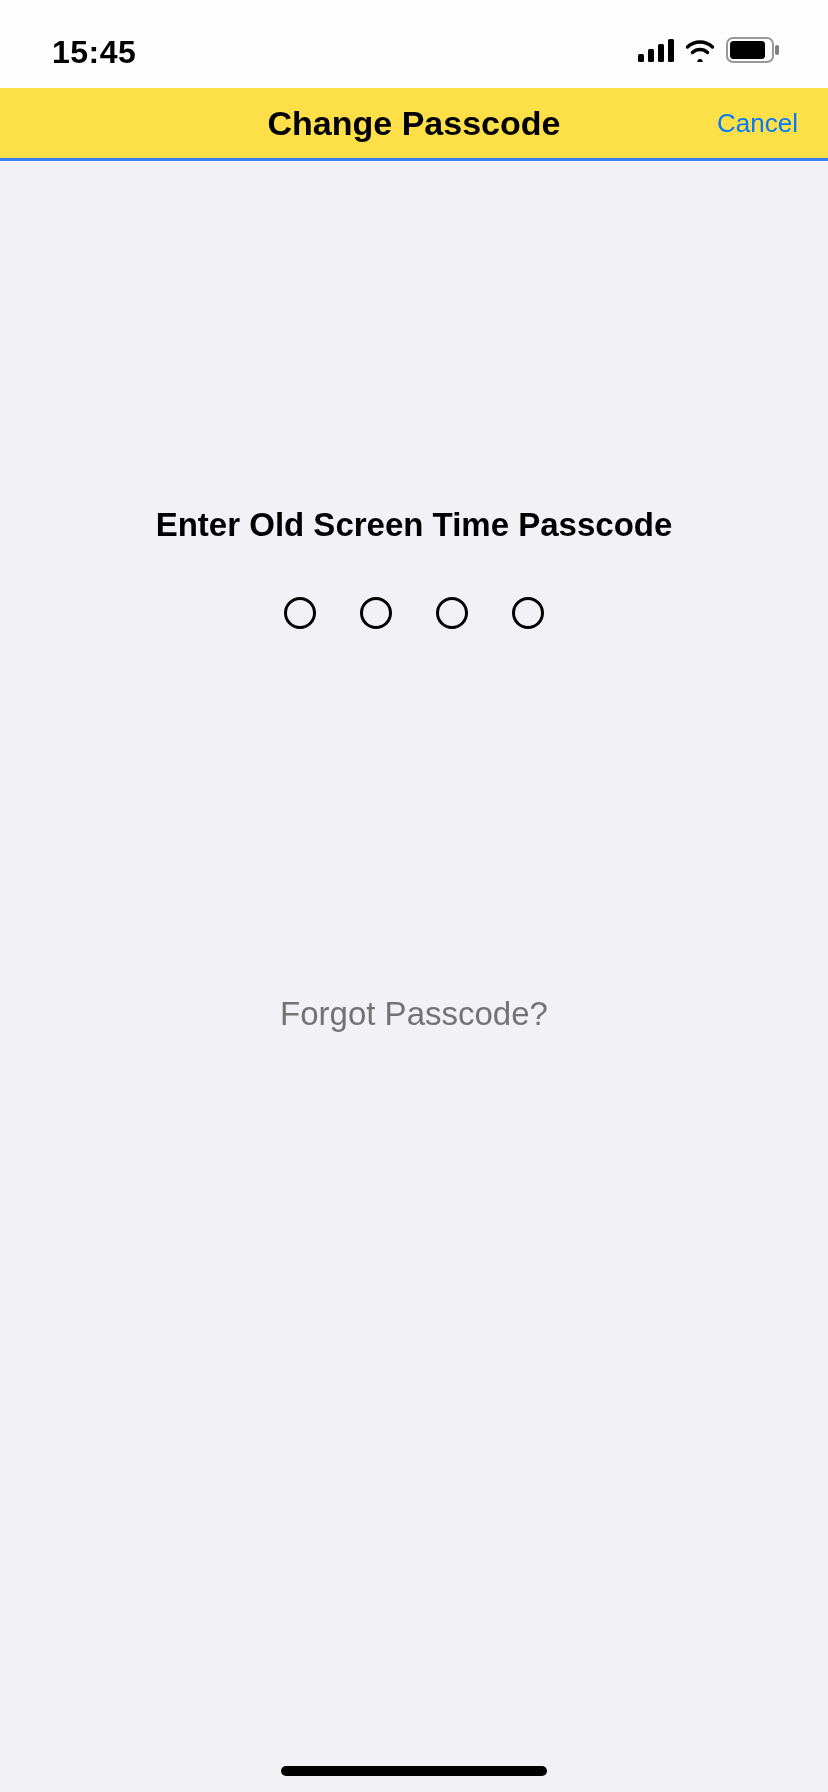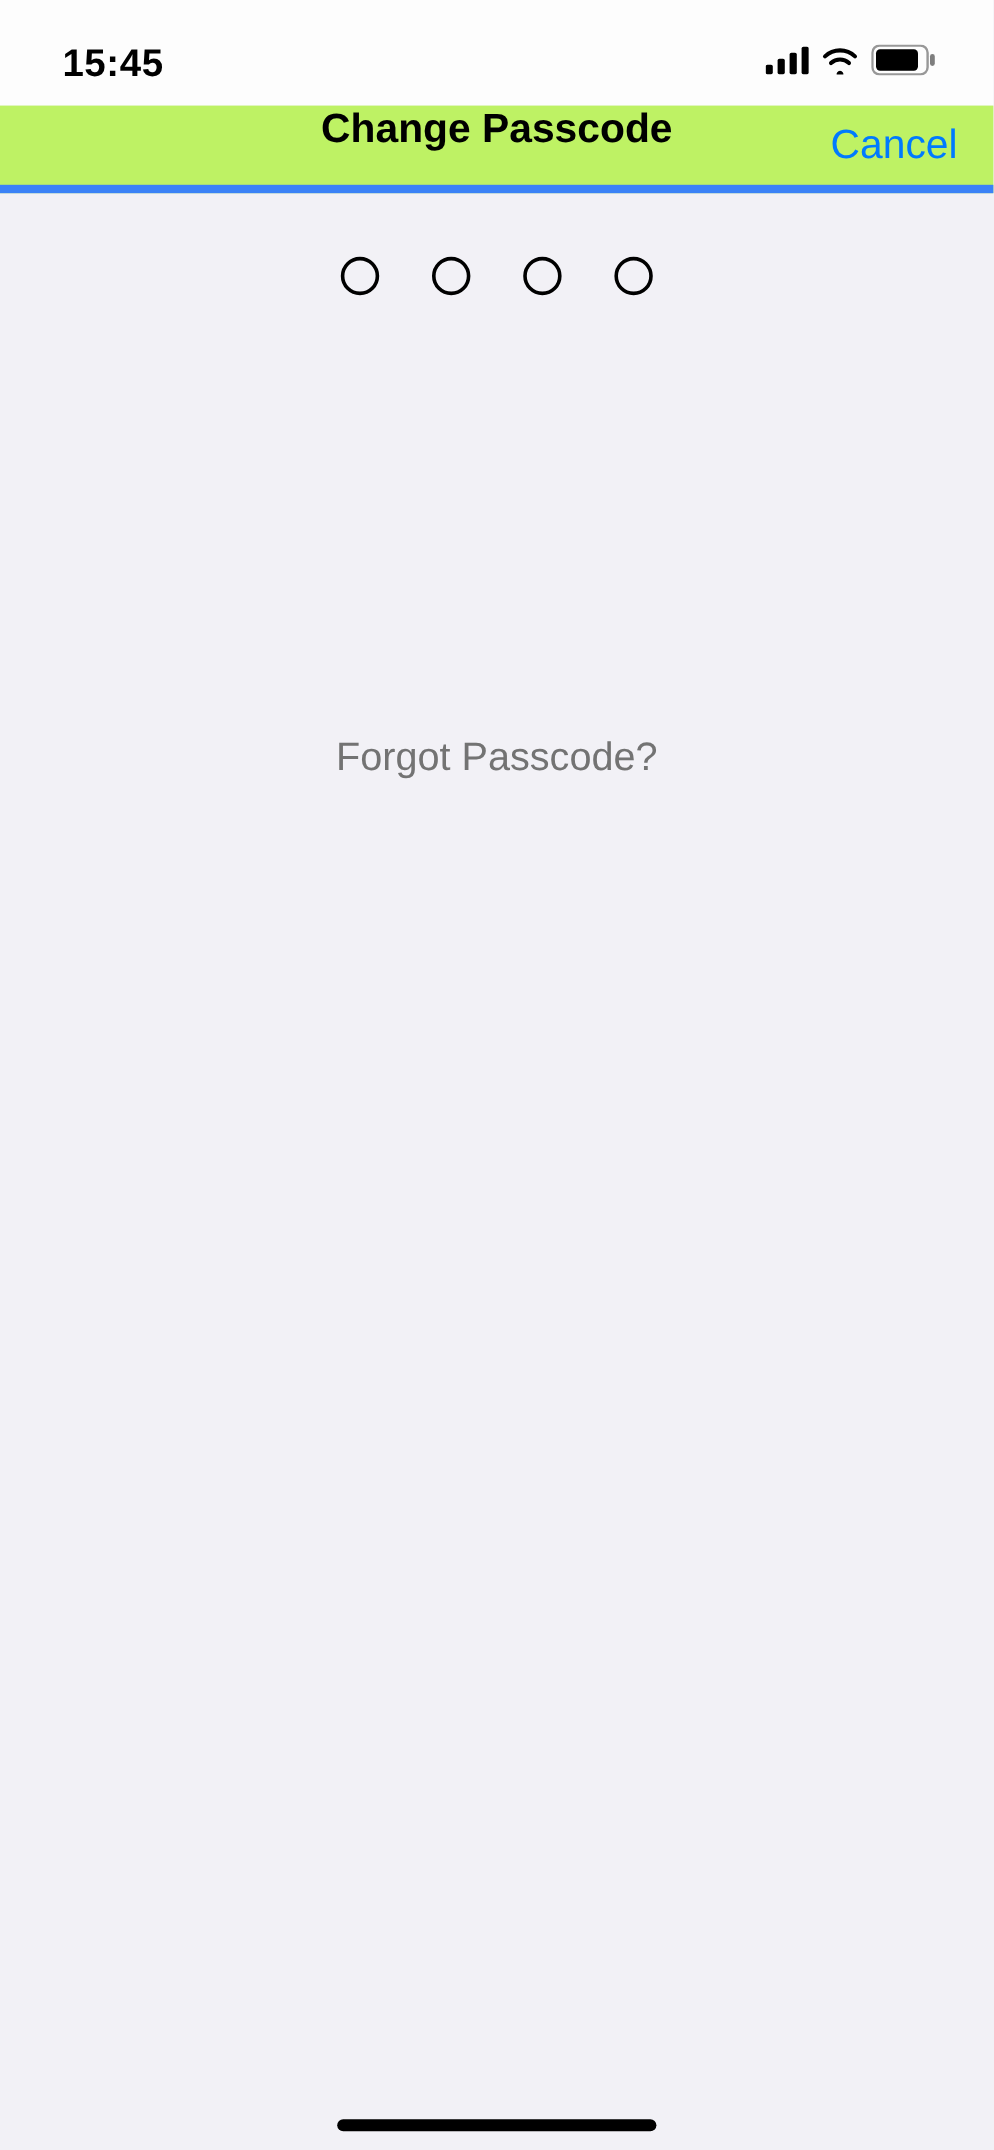--- a/index.html
+++ b/index.html
@@ -33,37 +33,38 @@
     }
     .status-icons {
       display: flex;
       align-items: center;
       gap: 10px;
     }
 
     
     .nav-header {
       height: 73px;
-      background: #bef264;
-      border-bottom: 7px solid #3b82f6;
+      background: #fde047;
+      border-bottom: 3px solid #3b82f6;
       display: flex;
+      align-items: center;
       justify-content: center;
       position: relative;
     }
     .nav-title {
       font-size: 34px;
       font-weight: 600;
       letter-spacing: 0;
     }
     .nav-cancel {
       position: absolute;
       right: 30px;
       top: 50%;
       transform: translateY(-50%);
-      font-size: 34px;
+      font-size: 26px;
       font-weight: 400;
       color: #007aff;
       cursor: pointer;
     }
 
     
     .content {
       width: 100%;
       display: flex;
       flex-direction: column;
@@ -142,20 +143,21 @@
     </span>
   </div>
 </div>
 
 <div class="nav-header">
   <div class="nav-title">Change Passcode</div>
   <div class="nav-cancel">Cancel</div>
 </div>
 
 <div class="content">
+  <div class="prompt">Enter Old Screen Time Passcode</div>
 
   <div class="passcode-dots">
     <div class="dot"></div>
     <div class="dot"></div>
     <div class="dot"></div>
     <div class="dot"></div>
   </div>
 
   <div class="forgot-link">Forgot Passcode?</div>
 </div>

